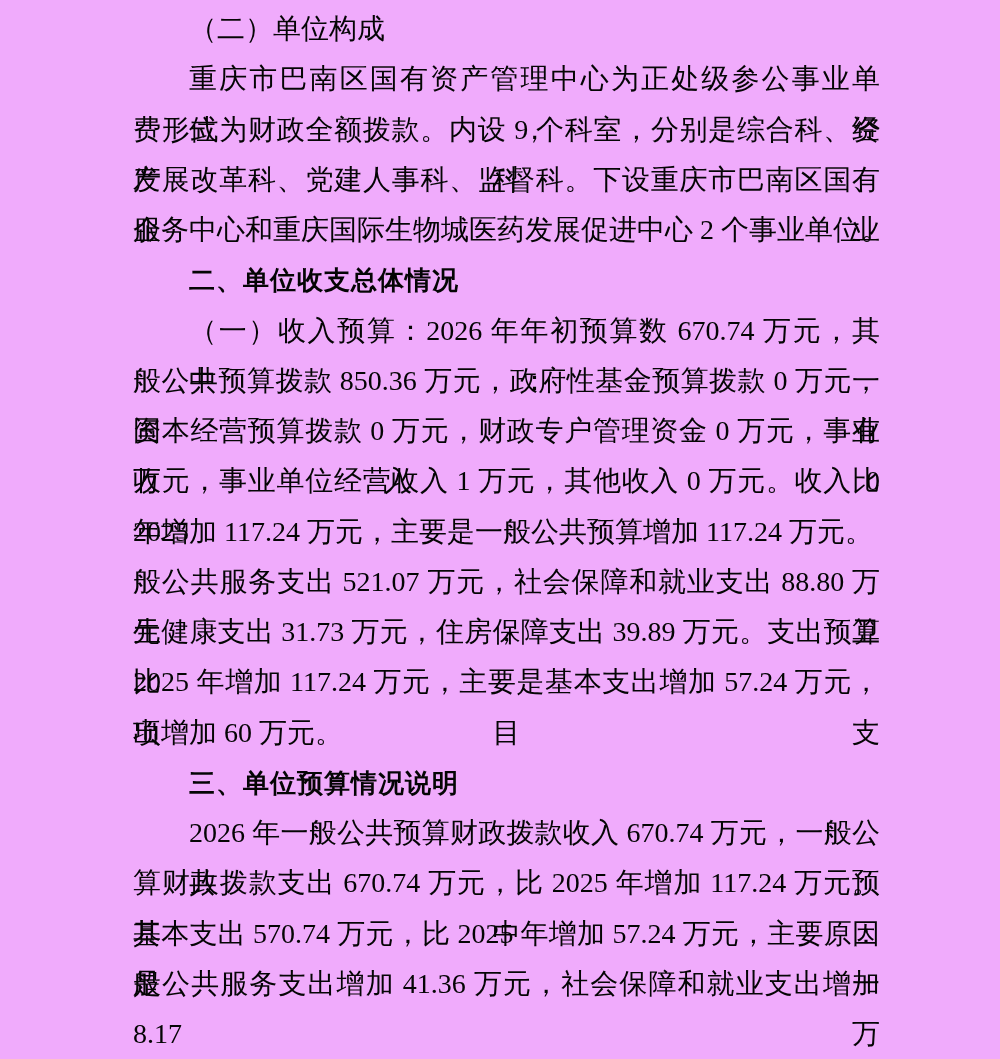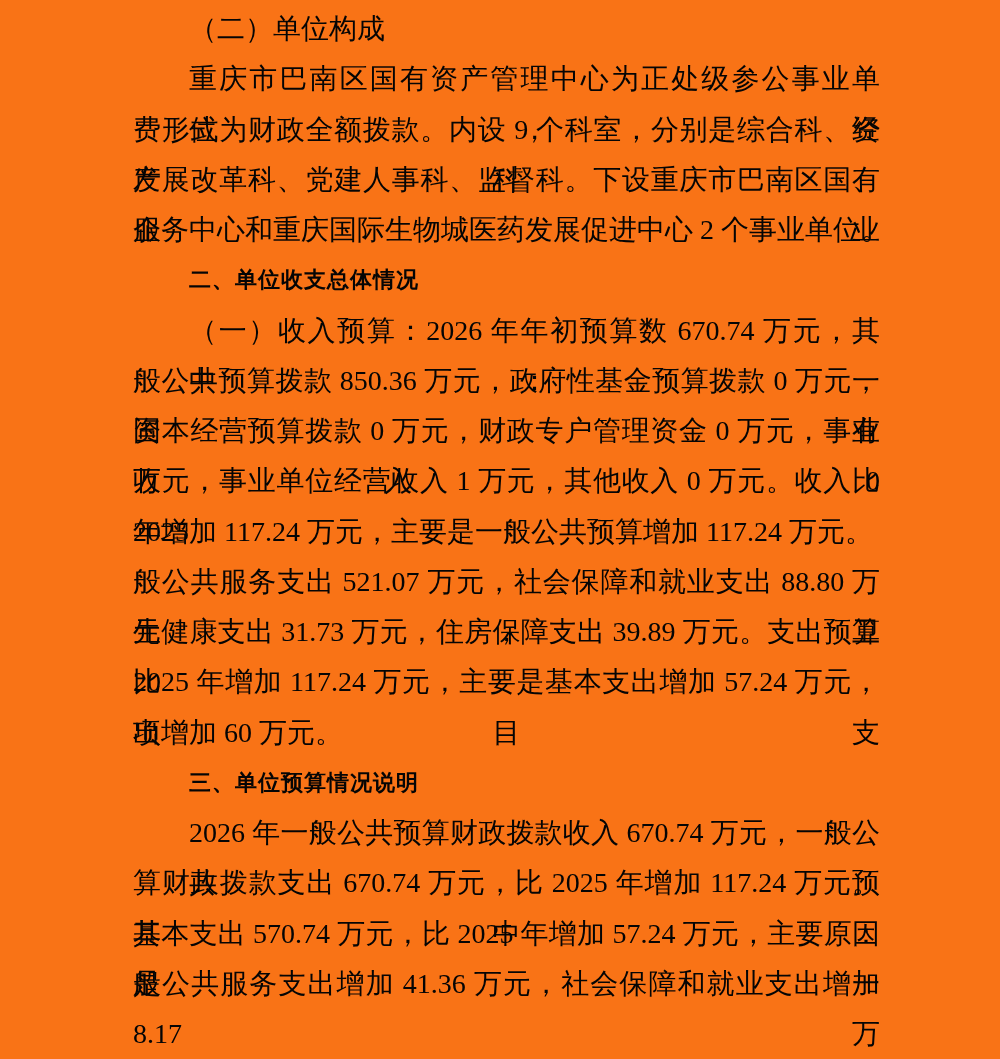--- a/index.html
+++ b/index.html
@@ -4,21 +4,21 @@
 <style>
   html, body {
     margin: 0;
     padding: 0;
     background: #ffffff;
   }
   .page {
     position: relative;
     width: 1000px;
     height: 1059px;
-    background: #f97316;
+    background: #f0abfc;
     overflow: hidden;
     color: #050505;
   }
   .doc {
     position: absolute;
     left: 133px;
     top: 4px;
     width: 747px;
   }
   .line {
@@ -40,21 +40,21 @@
   }
   .line.indent {
     padding-left: 56px;
   }
   .line.indent.fill {
     width: 691px; 
   }
   .line.heading {
     font-family: "Liberation Sans", "DejaVu Sans", sans-serif;
     font-weight: 700;
-    font-size: 22px;
+    font-size: 26px;
     letter-spacing: 1px;
   }
 </style>
 </head>
 <body>
 
 <div class="page">
   <div class="doc">
 
     <div class="line indent">（二）单位构成</div>

